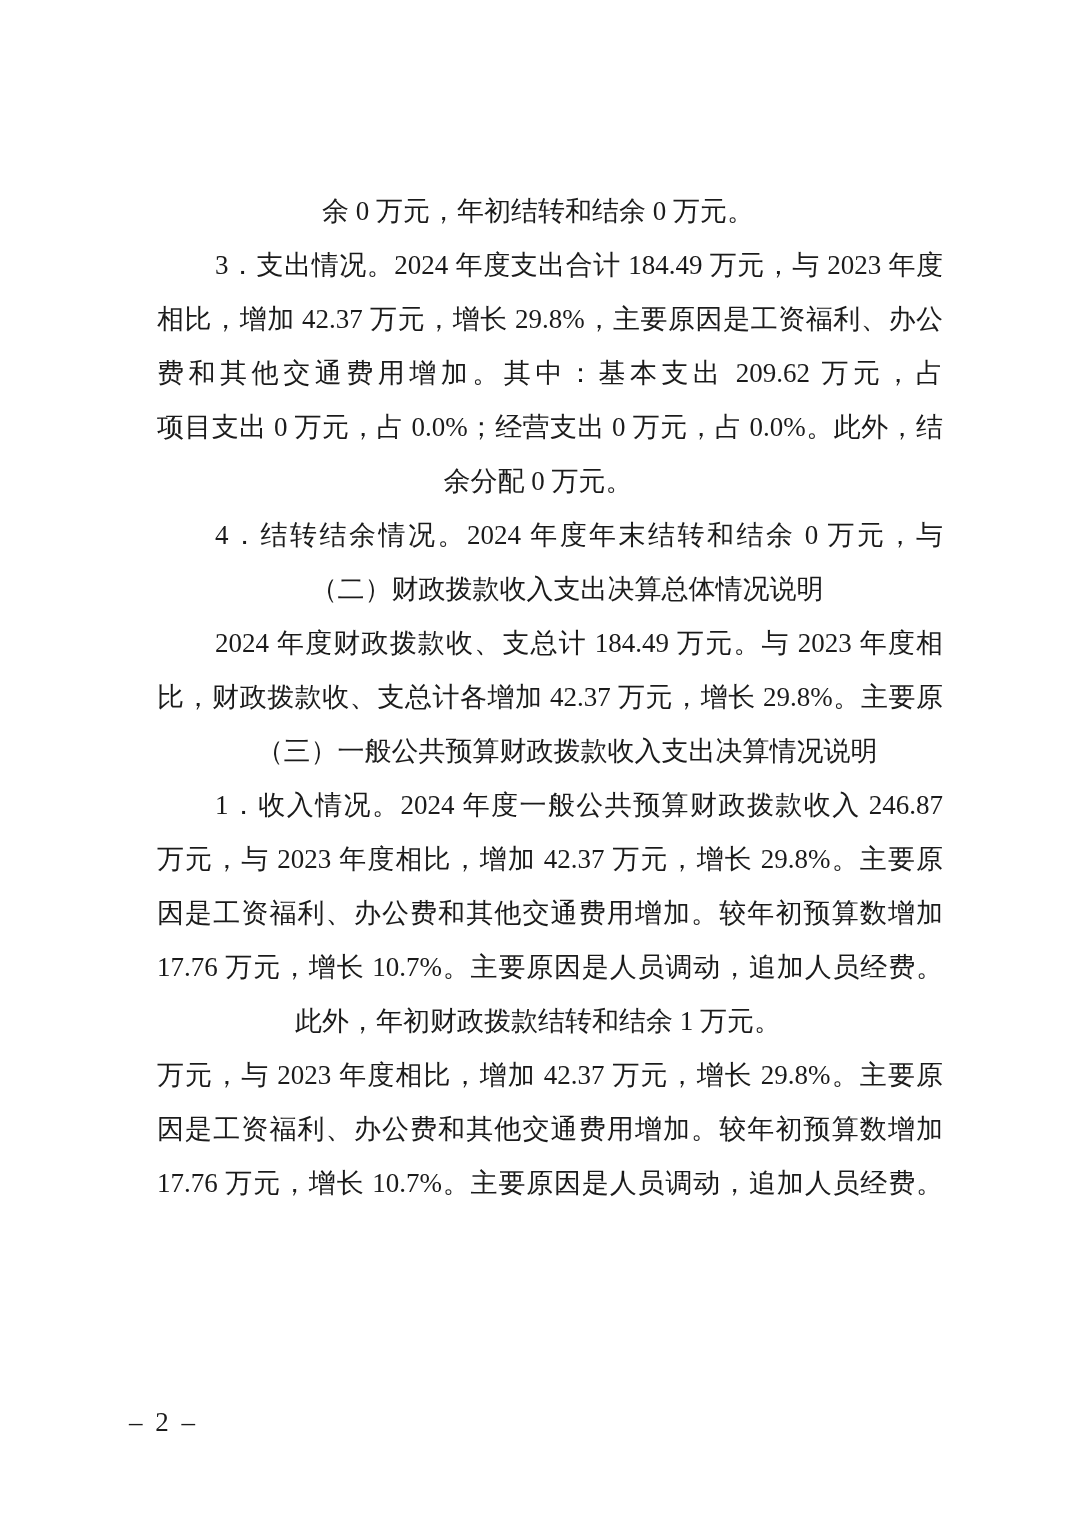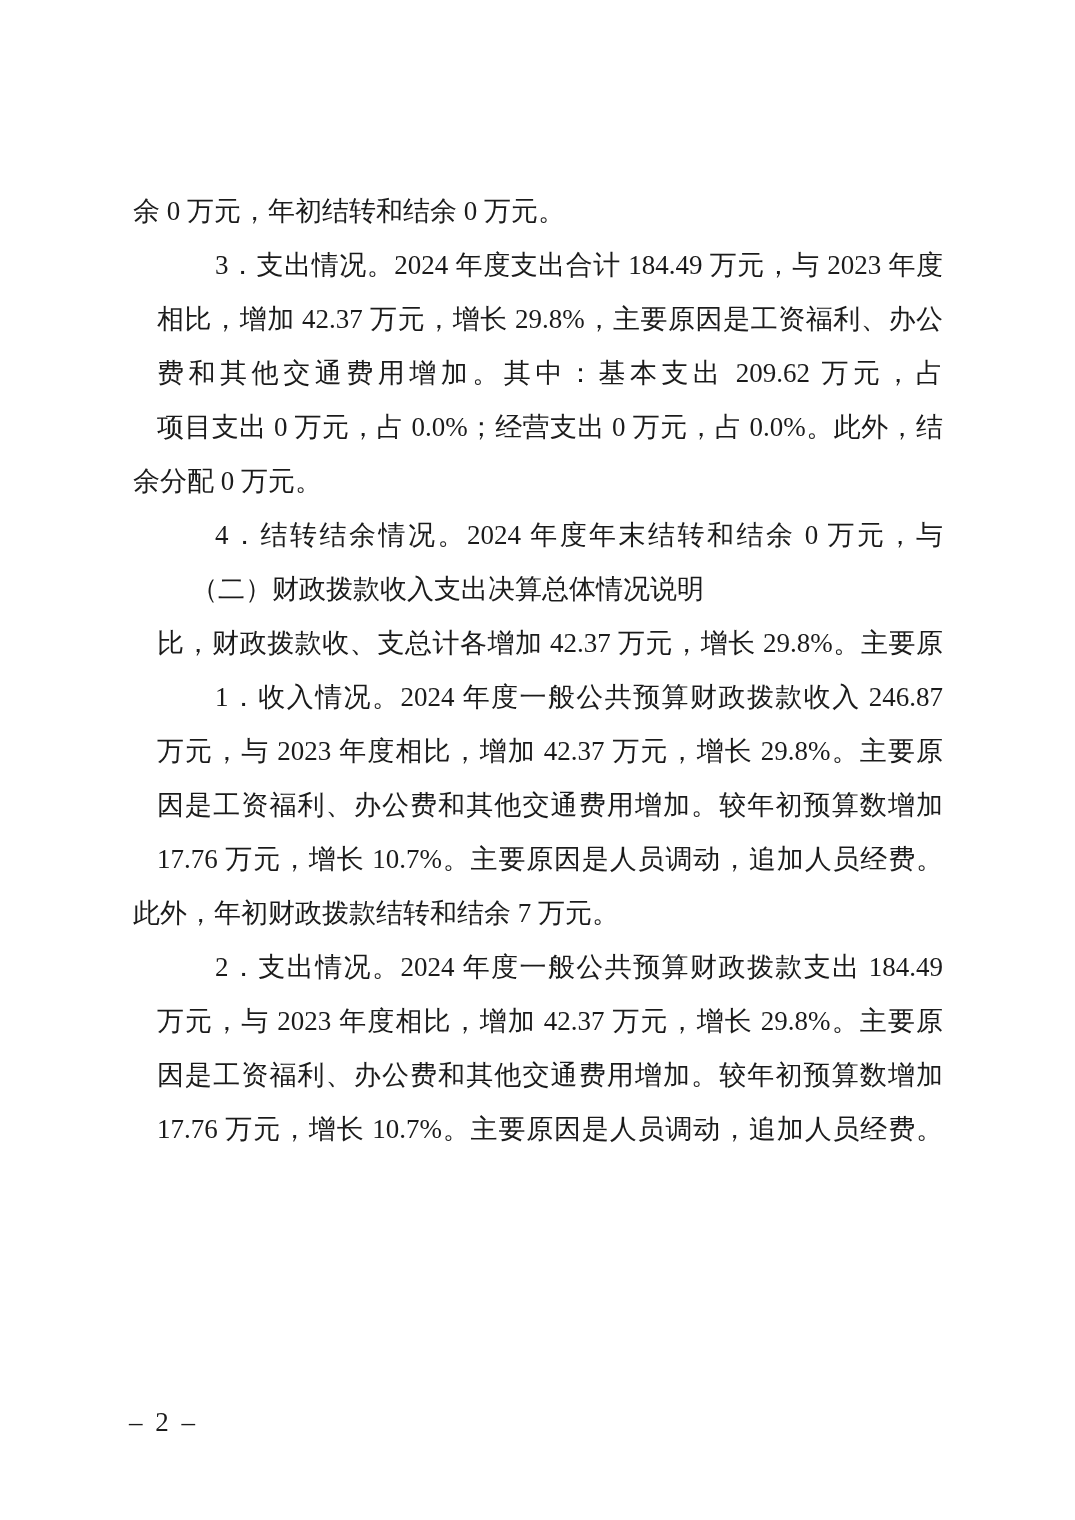--- a/index.html
+++ b/index.html
@@ -19,21 +19,21 @@
   .text-block {
     position: absolute;
     left: 133px;
     top: 184px;
     width: 810px;
   }
   .line {
     height: 54px;
     line-height: 54px;
     font-size: 27px;
-    text-align: left;
+    text-align: center;
     overflow: hidden;
     white-space: normal;
   }
   .full {
     text-align: justify;
     text-align-last: justify;
     margin-left: 24px;
   }
   .indent {
     text-indent: 58px;
@@ -58,25 +58,26 @@
 <div class="page">
   <div class="text-block">
     <div class="line">余 0 万元，年初结转和结余 0 万元。</div>
     <div class="line full indent">3．支出情况。2024 年度支出合计 184.49 万元，与 2023 年度</div>
     <div class="line full">相比，增加 42.37 万元，增长 29.8%，主要原因是工资福利、办公</div>
     <div class="line full">费和其他交通费用增加。其中：基本支出 209.62 万元，占 100.0%；</div>
     <div class="line full">项目支出 0 万元，占 0.0%；经营支出 0 万元，占 0.0%。此外，结</div>
     <div class="line">余分配 0 万元。</div>
     <div class="line full indent">4．结转结余情况。2024 年度年末结转和结余 0 万元，与 2023</div>
     <div class="line heading indent">（二）财政拨款收入支出决算总体情况说明</div>
+    <div class="line full indent">2024 年度财政拨款收、支总计 184.49 万元。与 2023 年度相</div>
     <div class="line full">比，财政拨款收、支总计各增加 42.37 万元，增长 29.8%。主要原</div>
+    <div class="line heading indent">（三）一般公共预算财政拨款收入支出决算情况说明</div>
     <div class="line full indent">1．收入情况。2024 年度一般公共预算财政拨款收入 246.87</div>
     <div class="line full">万元，与 2023 年度相比，增加 42.37 万元，增长 29.8%。主要原</div>
     <div class="line full">因是工资福利、办公费和其他交通费用增加。较年初预算数增加</div>
     <div class="line full">17.76 万元，增长 10.7%。主要原因是人员调动，追加人员经费。</div>
-    <div class="line">此外，年初财政拨款结转和结余 7 万元。</div>
-    <div class="line full indent">2．支出情况。2024 年度一般公共预算财政拨款支出 184.49</div>
+    <div class="line">此外，年初财政拨款结转和结余 1 万元。</div>
     <div class="line full">万元，与 2023 年度相比，增加 42.37 万元，增长 29.8%。主要原</div>
     <div class="line full">因是工资福利、办公费和其他交通费用增加。较年初预算数增加</div>
     <div class="line full">17.76 万元，增长 10.7%。主要原因是人员调动，追加人员经费。</div>
   </div>
   <div class="footer">– 2 –</div>
 </div>
 
 </body></html>

